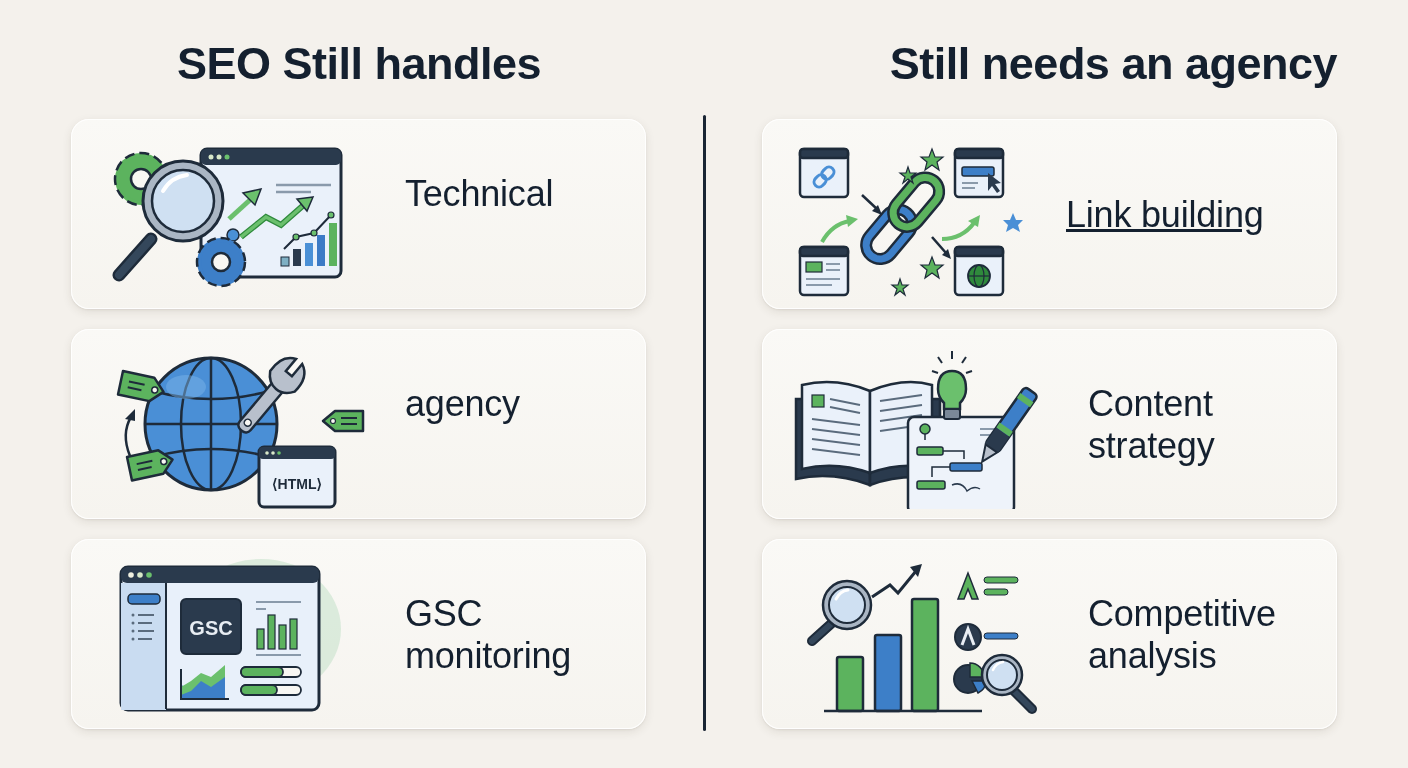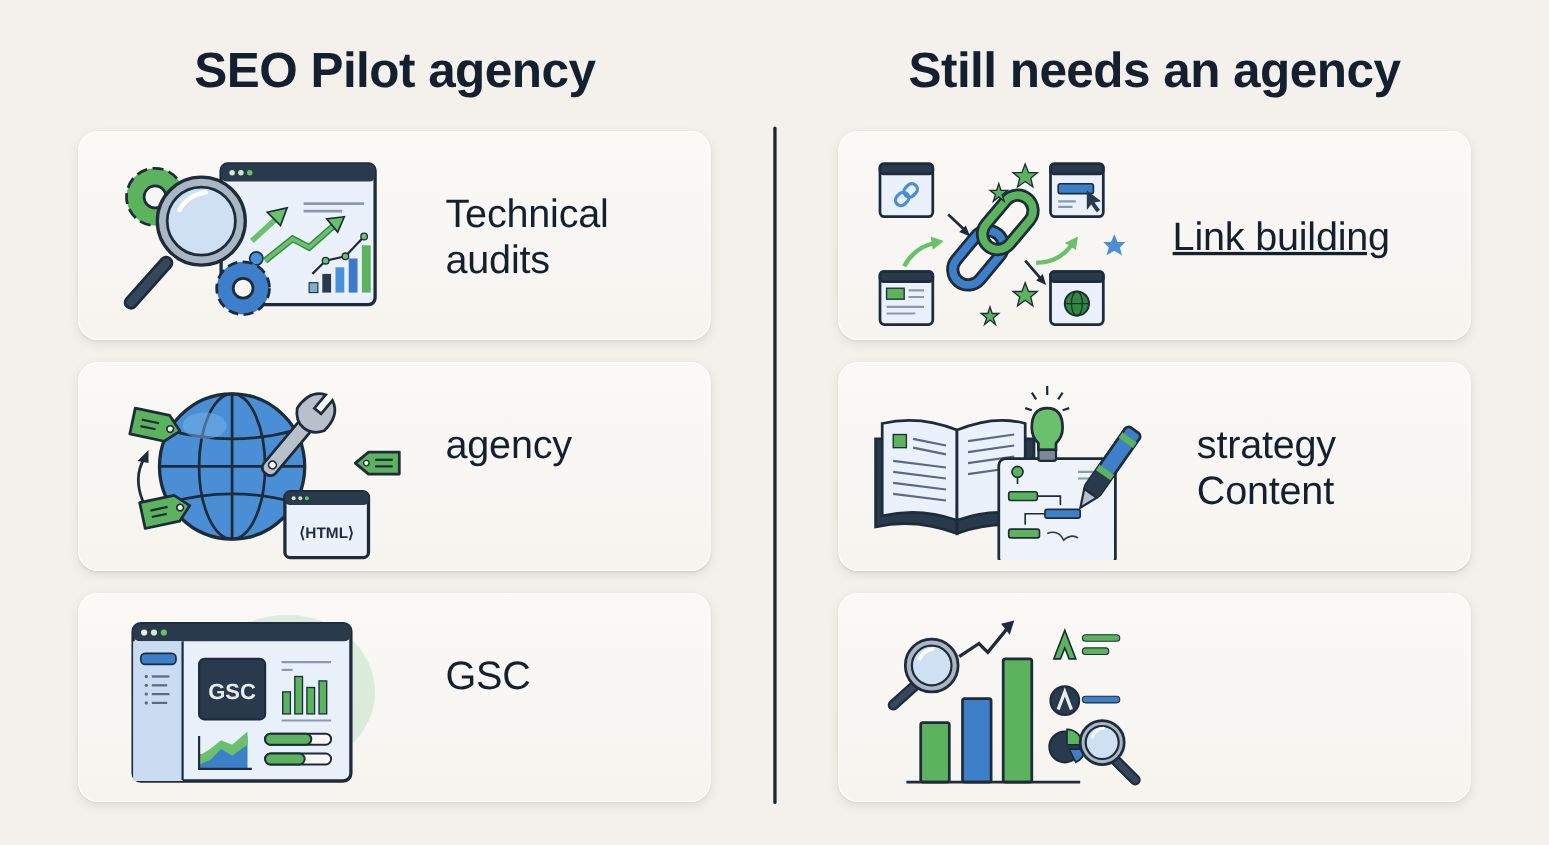--- a/index.html
+++ b/index.html
@@ -9,21 +9,21 @@
     font-family: "Liberation Sans", "DejaVu Sans", sans-serif;
     color: #13202f;
     position: relative;
   }
   .col-title {
     position: absolute; top: 38px;
     font-size: 45px; font-weight: 700; letter-spacing: -0.5px;
     color: #14202f; text-align: center; white-space: nowrap;
   }
   #title-left { left: 71px; width: 576px; }
-  #title-right { left: 762px; width: 575px; }
+  #title-right { left: 762px; width: 575px; text-align: right; }
   .divider {
     position: absolute; left: 703px; top: 115px; width: 3px; height: 616px;
     background: #1a2634; border-radius: 2px;
   }
   .card {
     position: absolute; width: 575px; height: 190px;
     background: linear-gradient(180deg, #faf9f6 0%, #f6f4ef 100%);
     border-radius: 18px;
     box-shadow: 0 3px 10px rgba(60,50,30,0.10), 0 1px 2px rgba(60,50,30,0.08), inset 0 0 0 1px rgba(255,255,255,0.9);
   }
@@ -32,21 +32,21 @@
   }
   .card .label {
     position: absolute; font-size: 36px; font-weight: 500; line-height: 42px;
     color: #14202f; letter-spacing: -0.2px;
   }
   svg { display: block; }
 </style>
 </head>
 <body>
 
-<div id="title-left" class="col-title">SEO Pilot agency</div>
+<div id="title-left" class="col-title">SEO Still handles</div>
 <div id="title-right" class="col-title">Still needs an agency</div>
 <div class="divider"></div>
 
 <div class="card" style="left:71px; top:119px;">
   <div class="icon" style="left:30px;">
     <svg width="290" height="170" viewBox="0 0 290 170">
 
       <rect x="100" y="20" width="140" height="128" rx="6" fill="#eaf1fa" stroke="#1e2b3a" stroke-width="3"></rect>
       <rect x="100" y="20" width="140" height="16" rx="5" fill="#2a3a4d"></rect>
       <circle cx="110" cy="28" r="2.5" fill="#d9e8c9"></circle>
@@ -86,21 +86,20 @@
 
       <line x1="50" y1="110" x2="18" y2="146" stroke="#1e2b3a" stroke-width="13" stroke-linecap="round"></line>
       <line x1="50" y1="110" x2="18" y2="146" stroke="#34475b" stroke-width="8" stroke-linecap="round"></line>
       <circle cx="82" cy="72" r="40" fill="#aab6c4" stroke="#1e2b3a" stroke-width="3"></circle>
       <circle cx="82" cy="72" r="31" fill="#cfe0f2" stroke="#1e2b3a" stroke-width="2.5"></circle>
       <path d="M62,62 Q70,48 86,46" fill="none" stroke="#ffffff" stroke-width="4" stroke-linecap="round"></path>
     </svg>
   </div>
   <div class="label" style="left:334px; top:54px;">
     <div>Technical</div>
-    <div>audits</div>
   </div>
 </div>
 
 <div class="card" style="left:71px; top:329px;">
   <div class="icon" style="left:30px;text-decoration:underline;">
     <svg width="290" height="170" viewBox="0 0 290 170">
 
       <circle cx="110" cy="85" r="66" fill="#4a8fd6" stroke="#1e2b3a" stroke-width="3"></circle>
       <ellipse cx="110" cy="85" rx="30" ry="66" fill="none" stroke="#1e2b3a" stroke-width="2.5"></ellipse>
       <line x1="110" y1="19" x2="110" y2="151" stroke="#1e2b3a" stroke-width="2.5"></line>
@@ -185,20 +184,21 @@
       <path d="M80,138 L90,132 L100,124 L110,128 L124,116 L124,128 L110,138 L100,132 L90,142 L80,146 Z" fill="#6bc06d"></path>
       <polyline points="80,120 80,150 128,150" fill="none" stroke="#1e2b3a" stroke-width="2"></polyline>
       <rect x="140" y="118" width="60" height="10" rx="5" fill="#f8f7f3" stroke="#1e2b3a" stroke-width="1.8"></rect>
       <rect x="140" y="118" width="42" height="10" rx="5" fill="#5cb35e" stroke="#1e2b3a" stroke-width="1.8"></rect>
       <rect x="140" y="136" width="60" height="10" rx="5" fill="#f8f7f3" stroke="#1e2b3a" stroke-width="1.8"></rect>
       <rect x="140" y="136" width="36" height="10" rx="5" fill="#5cb35e" stroke="#1e2b3a" stroke-width="1.8"></rect>
     </svg>
   </div>
   <div class="label" style="left:334px; top:54px;">
     <div>GSC</div>
+    <div>monitoring</div>
   </div>
 </div>
 
 <div class="card" style="left:762px; top:119px;">
   <div class="icon" style="left:30px;">
     <svg width="290" height="170" viewBox="0 0 290 170">
       <g stroke="#1e2b3a" stroke-width="2.5">
 
         <rect x="8" y="20" width="48" height="48" rx="4" fill="#eaf1fa"></rect>
         <rect x="8" y="20" width="48" height="9" rx="3" fill="#2a3a4d"></rect>
@@ -310,22 +310,22 @@
       <g transform="translate(220,80) rotate(35)">
         <rect x="-8" y="-34" width="16" height="70" rx="4" fill="#3d7fc8" stroke="#1e2b3a" stroke-width="2.5"></rect>
         <rect x="-8" y="-26" width="16" height="6" fill="#5cb35e"></rect>
         <rect x="-8" y="10" width="16" height="6" fill="#5cb35e"></rect>
         <rect x="-8" y="16" width="16" height="20" fill="#2a3a4d"></rect>
         <polygon points="-7,36 7,36 0,52" fill="#b8c0cc" stroke="#1e2b3a" stroke-width="2"></polygon>
       </g>
     </svg>
   </div>
   <div class="label" style="left:326px; top:54px;">
+    <div>Content</div>
     <div>strategy</div>
-    <div>Content</div>
   </div>
 </div>
 
 <div class="card" style="left:762px; top:539px;">
   <div class="icon" style="left:20px;">
     <svg width="290" height="170" viewBox="0 0 290 170">
 
       <rect x="55" y="108" width="26" height="54" rx="2" fill="#5cb35e" stroke="#1e2b3a" stroke-width="2.5"></rect>
       <rect x="93" y="86" width="26" height="76" rx="2" fill="#3d7fc8" stroke="#1e2b3a" stroke-width="2.5"></rect>
       <rect x="130" y="50" width="26" height="112" rx="2" fill="#5cb35e" stroke="#1e2b3a" stroke-width="2.5"></rect>
@@ -352,13 +352,17 @@
       <path d="M188,128 L188,114 A14,14 0 0,1 202,128 Z" fill="#5cb35e" stroke="#1e2b3a" stroke-width="1.5"></path>
       <path d="M190,132 L204,132 A14,14 0 0,1 196,144 Z" fill="#3d7fc8" stroke="#1e2b3a" stroke-width="1.5"></path>
 
       <line x1="232" y1="142" x2="250" y2="160" stroke="#1e2b3a" stroke-width="10" stroke-linecap="round"></line>
       <line x1="232" y1="142" x2="250" y2="160" stroke="#34475b" stroke-width="6" stroke-linecap="round"></line>
       <circle cx="220" cy="126" r="20" fill="#aab6c4" stroke="#1e2b3a" stroke-width="2.5"></circle>
       <circle cx="220" cy="126" r="15" fill="#cfe0f2" stroke="#1e2b3a" stroke-width="2"></circle>
       <path d="M211,121 Q214,114 221,113" fill="none" stroke="#fff" stroke-width="2.5" stroke-linecap="round"></path>
     </svg>
   </div>
+  <div class="label" style="left:326px; top:54px;">
+    <div>Competitive</div>
+    <div>analysis</div>
+  </div>
 </div>
 
 </body></html>

